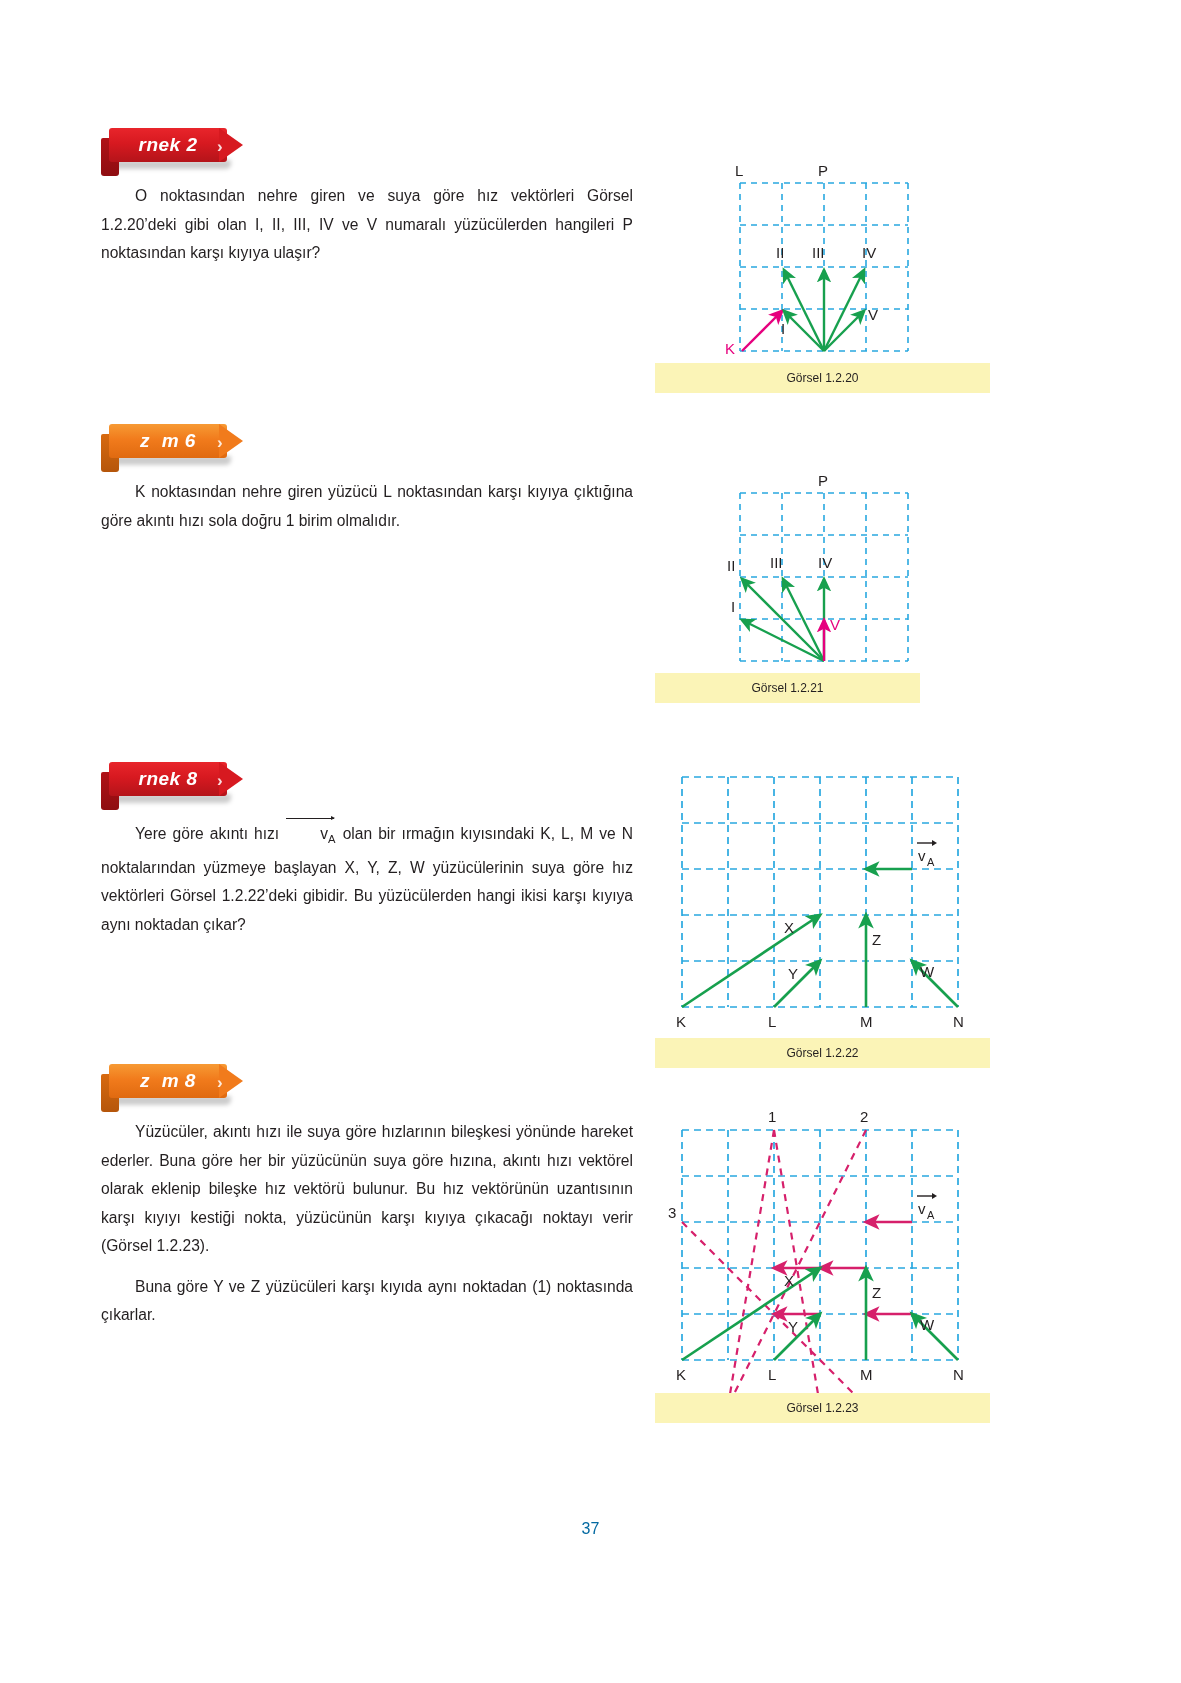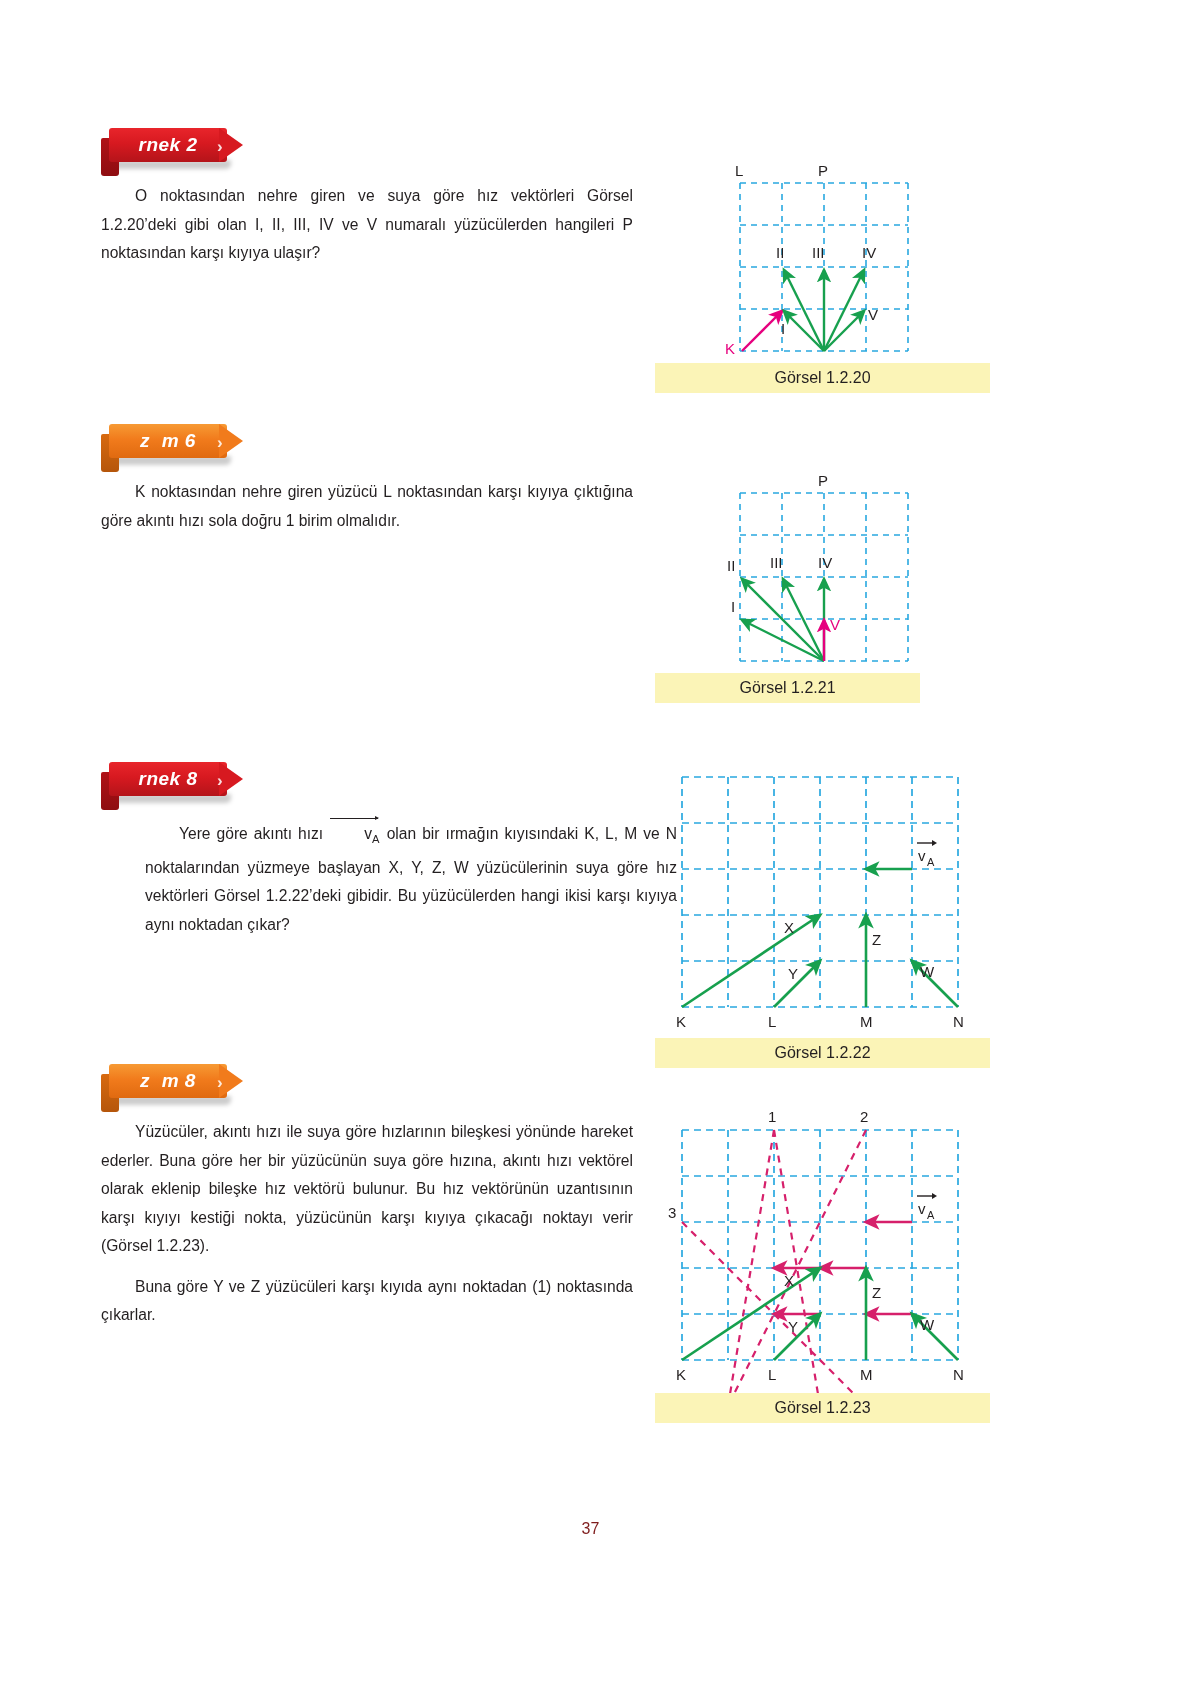--- a/index.html
+++ b/index.html
@@ -137,35 +137,35 @@
     border-bottom: 2.5px solid transparent;
   }
   .vec sub { font-size: 0.72em; }
 
   
   .figure { position: absolute; }
   .caption {
     position: absolute;
     background: #fbf4b7;
     text-align: center;
-    font-size: 16px;
+    font-size: 12px;
     color: #231f20;
     line-height: 1.0;
     display: flex;
     align-items: center;
     justify-content: center;
   }
 
   .pagenum {
     position: absolute;
     left: 0;
     right: 0;
     text-align: center;
     font-size: 16px;
-    color: #7f1d1d;
+    color: #0369a1;
   }
 
   svg { display: block; }
   .glabel { font-family: "Liberation Sans", sans-serif; font-size: 15px; fill: #231f20; }
   .glabel.pink { fill: #e6007e; }
 </style>
 </head>
 <body>
 
 <div class="page">
@@ -292,21 +292,21 @@
 
   <div class="ribbon red" style="left:101px; top:762px;">
     <div class="shadow"></div>
     <div class="tail"></div>
     <div class="body"></div>
     <div class="point"></div>
     <div class="label">rnek 8</div>
     <div class="chev">›</div>
   </div>
 
-  <div class="textcol" style="left:101px; top:820px; width:532px;margin-left:44px;">
+  <div class="textcol" style="left:101px; top:820px; width:532px;">
     <p><span>Yere göre akıntı hızı </span><span class="vec"><span class="bar"></span><span>v</span><sub>A</sub></span><span> olan bir ırmağın kıyısındaki K, L, M ve N noktalarından yüzmeye başlayan X, Y, Z, W yüzücülerinin suya göre hız vektörleri Görsel 1.2.22’deki gibidir. Bu yüzücülerden hangi ikisi karşı kıyıya aynı noktadan çıkar?</span></p>
   </div>
 
   <div class="figure" style="left:666px; top:765px;">
     <svg width="320" height="270" viewBox="0 0 320 270">
 
       <g stroke="#29a8e0" stroke-width="1.7" stroke-dasharray="7,5" fill="none">
         <line x1="16" y1="12" x2="292" y2="12"></line>
         <line x1="16" y1="58" x2="292" y2="58"></line>
         <line x1="16" y1="104" x2="292" y2="104"></line>

